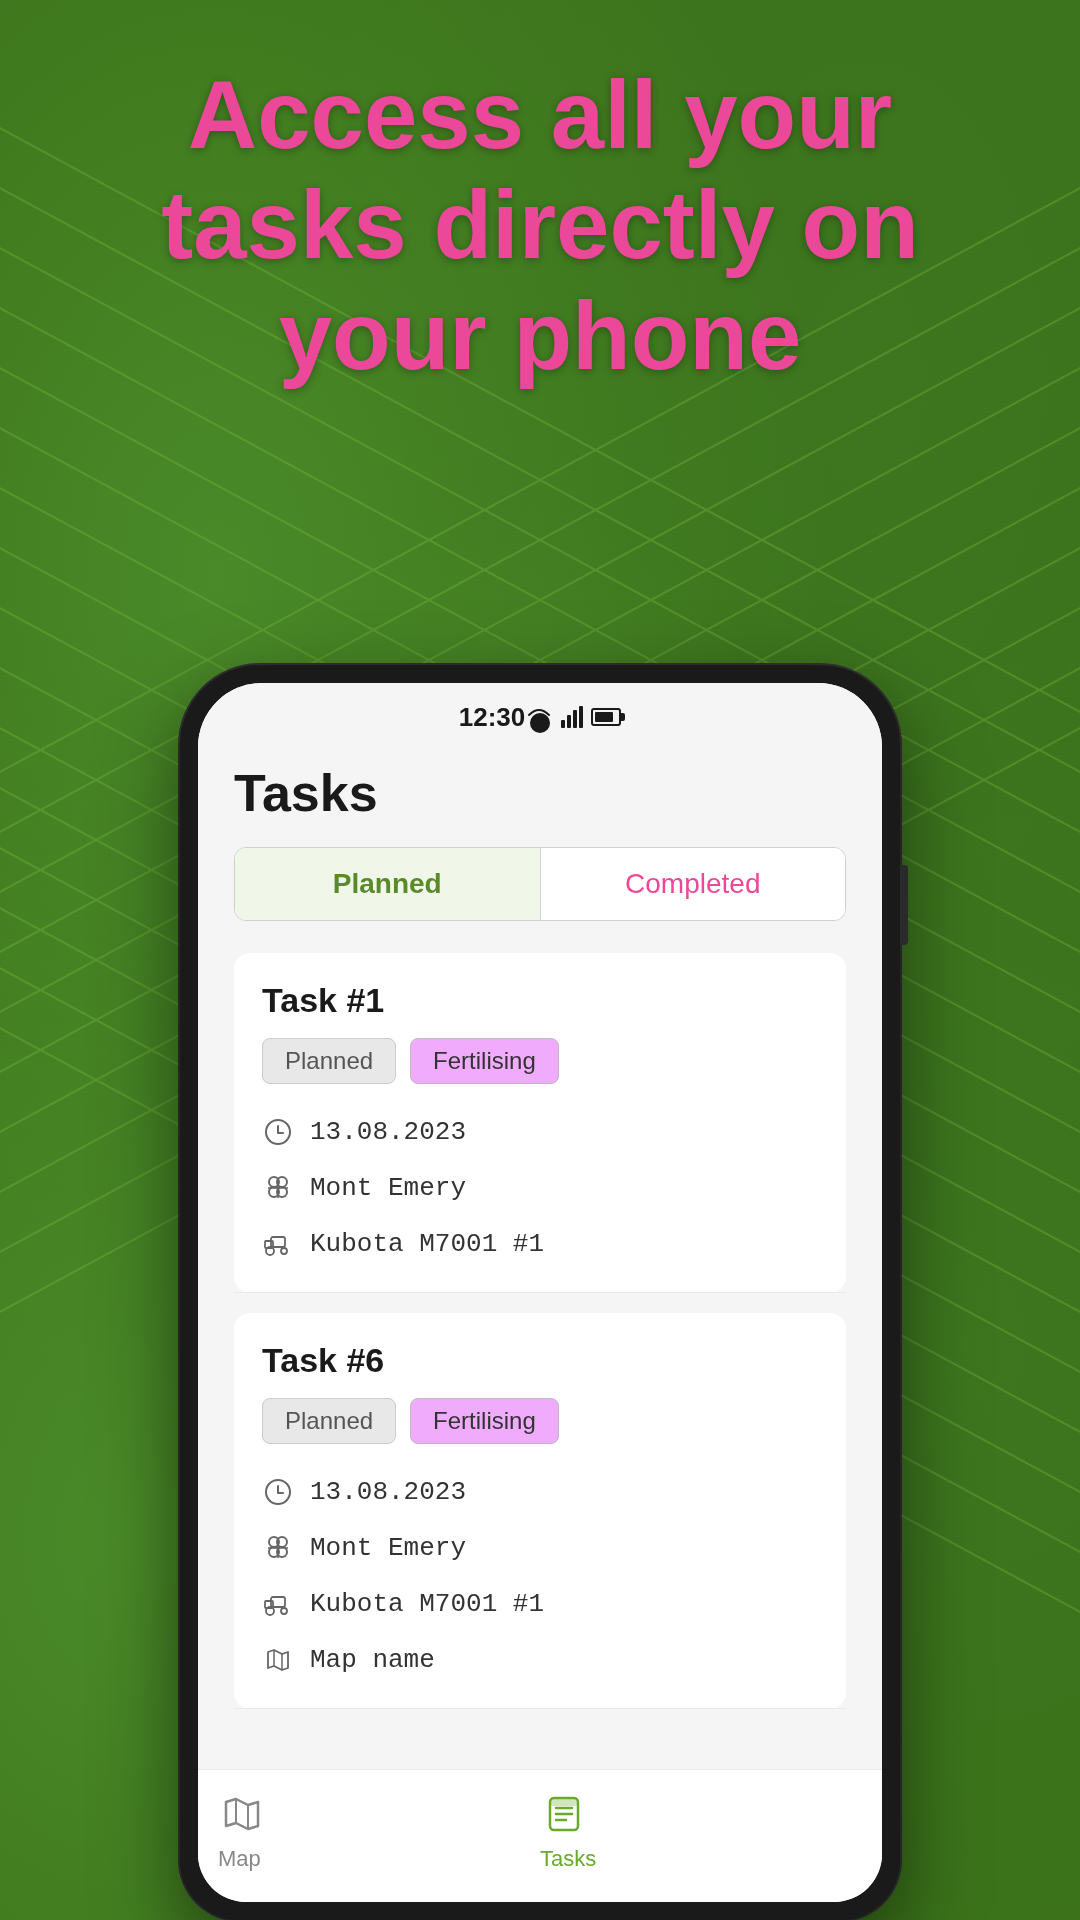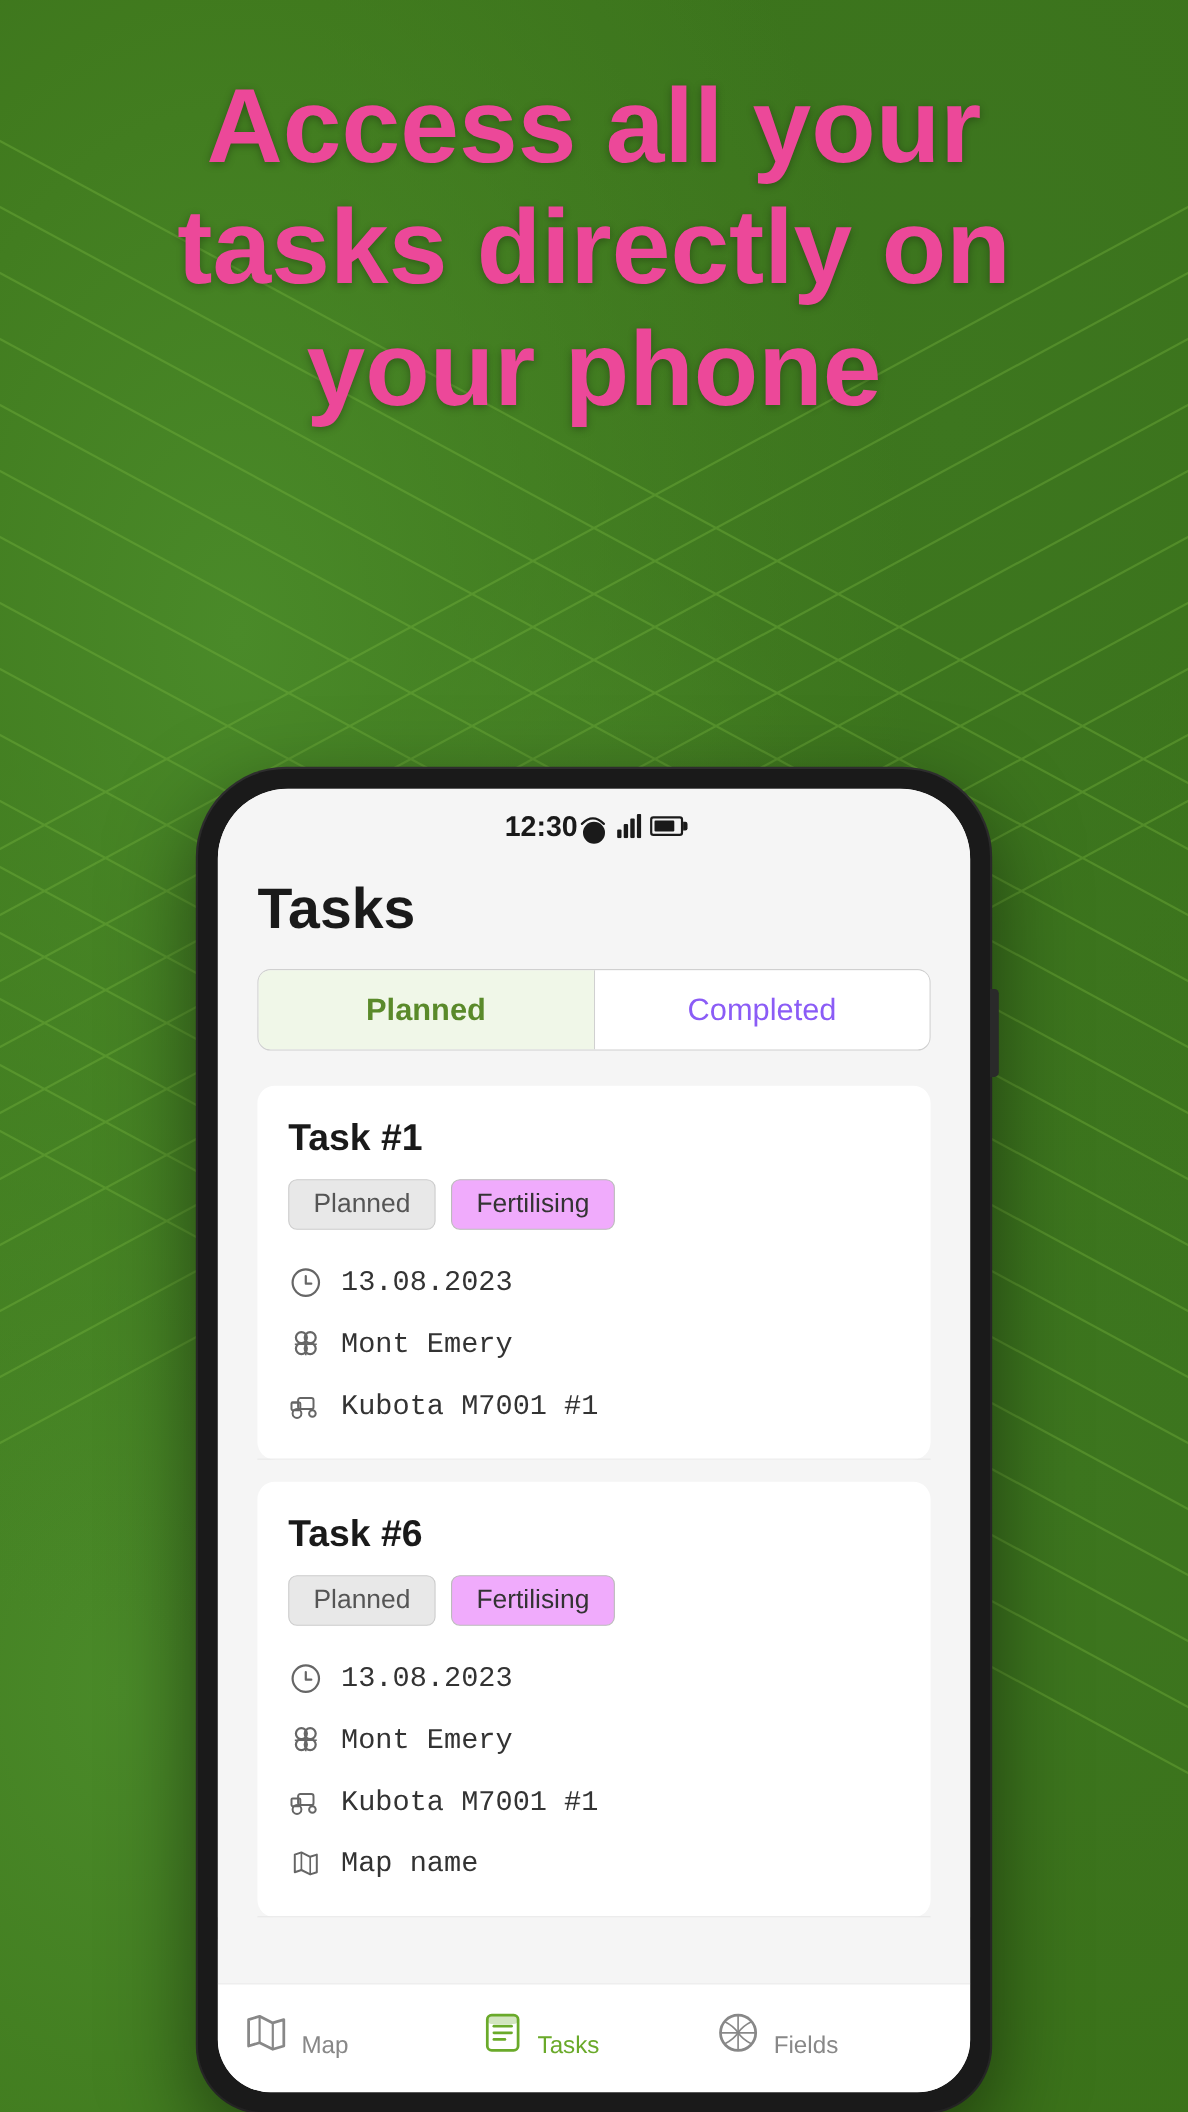--- a/index.html
+++ b/index.html
@@ -193,21 +193,21 @@
 
     .tab-item.active {
       background: #f0f7e8;
       color: #5a8a2a;
       font-weight: 600;
       border-right: 1px solid #d0d0d0;
     }
 
     .tab-item.inactive {
       background: white;
-      color: #8b5cf6;
+      color: #ec4899;
     }
 
     
     .task-card {
       background: white;
       border-radius: 16px;
       padding: 28px 0 0;
       margin-bottom: 20px;
     }
 
@@ -283,22 +283,22 @@
       background: white;
       display: flex;
       justify-content: space-around;
       align-items: center;
       padding: 20px 20px 30px;
       border-top: 1px solid #e8e8e8;
     }
 
     .nav-item {
       display: flex;
-      flex-direction: row;
-      align-items: flex-end;
+      flex-direction: column;
+      align-items: flex-start;
       gap: 8px;
       cursor: pointer;
       flex: 1;
     }
 
     .nav-icon {
       width: 48px;
       height: 48px;
       display: flex;
       align-items: center;
@@ -545,31 +545,19 @@
               <rect x="8" y="6" width="28" height="32" rx="4" stroke="#6aaa2a" stroke-width="2.5" fill="none"></rect>
               <path d="M14 16 L30 16" stroke="#6aaa2a" stroke-width="2.5" stroke-linecap="round"></path>
               <path d="M14 22 L30 22" stroke="#6aaa2a" stroke-width="2.5" stroke-linecap="round"></path>
               <path d="M14 28 L24 28" stroke="#6aaa2a" stroke-width="2.5" stroke-linecap="round"></path>
               <rect x="8" y="6" width="28" height="8" rx="4" fill="#6aaa2a" opacity="0.3"></rect>
             </svg>
           </div>
           <span class="nav-label active">Tasks</span>
         </div>
 
-        <div class="nav-item">
-          <div class="nav-icon">
-            <svg width="44" height="44" viewBox="0 0 44 44" fill="none">
-              <circle cx="22" cy="22" r="16" stroke="#888" stroke-width="2.5" fill="none"></circle>
-              <path d="M22 6 L22 38" stroke="#888" stroke-width="1.5"></path>
-              <path d="M6 22 L38 22" stroke="#888" stroke-width="1.5"></path>
-              <path d="M10 12 Q18 16 22 22 Q26 28 34 32" stroke="#888" stroke-width="1.5"></path>
-              <path d="M34 12 Q26 16 22 22 Q18 28 10 32" stroke="#888" stroke-width="1.5"></path>
-            </svg>
-          </div>
-          <span class="nav-label">Fields</span>
-        </div>
 
 
       </div>
 
     </div>
   </div>
 </div>
 
 </body></html>

